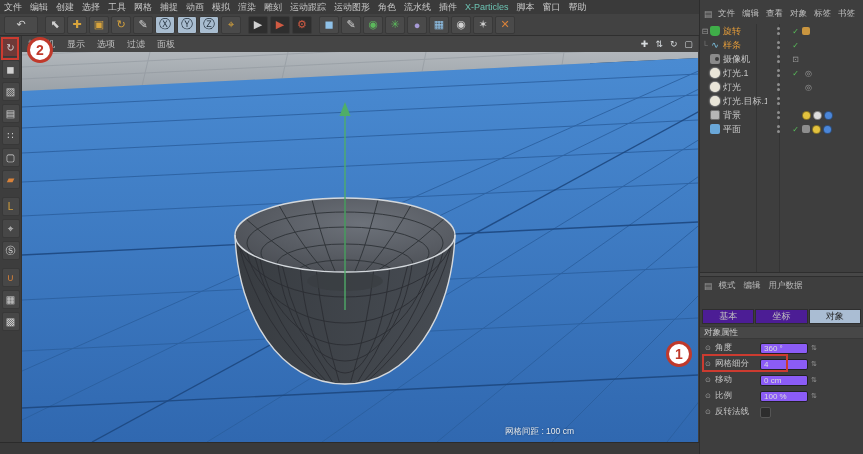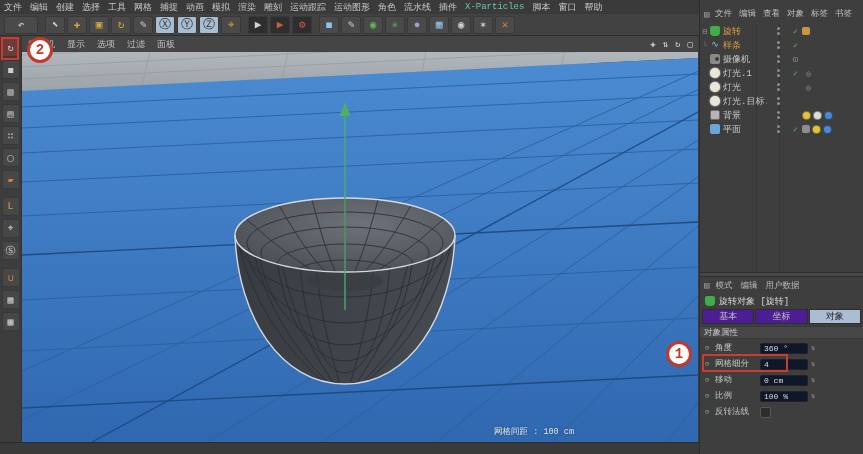--- a/index.html
+++ b/index.html
@@ -1,17 +1,17 @@
 <!DOCTYPE html>
 <html><head>
 <meta charset="utf-8">
 <style>
   html,body{margin:0;padding:0;background:#222;}
   #root{position:relative;width:863px;height:454px;overflow:hidden;
-        background:#3e3e3e;font-family:Liberation Mono, monospace;
+        background:#3e3e3e;font-family:Liberation Sans, sans-serif;
         -webkit-font-smoothing:antialiased;}
   
   .menubar{position:absolute;left:0;top:0;width:699px;height:14px;background:#3a3a3a;
            display:flex;align-items:center;border-bottom:1px solid #323232;}
   .menu-item{font-size:9px;color:#c8c8c8;padding:0 4px;white-space:nowrap;cursor:default;}
   .menu-item.teal{color:#6cc2b2;}
   
   .toolbar{position:absolute;left:0;top:14px;width:699px;height:22px;background:#424242;
            display:flex;align-items:center;border-bottom:1px solid #2f2f2f;padding-left:3px;box-sizing:border-box;}
   .tbtn{width:20px;height:18px;margin:0 1px;background:#4a4a4a;border:1px solid #393939;border-radius:2px;
@@ -80,21 +80,21 @@
   .amtab{flex:1;margin-right:1px;background:#4c1d95;border:1px solid #2e2e2e;color:#c0c0c0;
          font-size:9px;display:flex;align-items:center;justify-content:center;box-sizing:border-box;}
   .amtab.active{background:#aabdd3;color:#1d1d1d;}
   .amsection{position:absolute;left:0;top:326px;width:164px;height:13px;background:#474747;
              font-size:8.5px;color:#c6c6c6;display:flex;align-items:center;padding-left:4px;box-sizing:border-box;
              border-top:1px solid #383838;border-bottom:1px solid #383838;}
   .amrows{position:absolute;left:0;top:340px;width:164px;}
   .amrow{height:16px;display:flex;align-items:center;padding-left:5px;box-sizing:border-box;}
   .adot{width:10px;font-size:7px;color:#999;flex:none;}
   .albl{width:45px;font-size:8.5px;color:#c6c6c6;flex:none;overflow:hidden;white-space:nowrap;}
-  .abox{width:48px;height:11px;background:#0f172a;border:1px solid #222;border-radius:2px;
+  .abox{width:48px;height:11px;background:#8b5cf6;border:1px solid #222;border-radius:2px;
         display:flex;align-items:center;padding-left:3px;box-sizing:border-box;}
   .abox span{font-size:8px;color:#dcdcdc;}
   .aspin{font-size:7px;color:#909090;margin-left:3px;}
   .acheck{width:9px;height:9px;background:#2d2d2d;border:1px solid #555;border-radius:2px;}
   
   .statusbar{position:absolute;left:0;top:442px;width:699px;height:12px;background:#3a3a3a;
              border-top:1px solid #2b2b2b;}
   
   .ann{position:absolute;width:26px;height:26px;border-radius:50%;background:#fff;
        border:3px solid #c0392b;color:#c0392b;font-weight:bold;font-size:14px;
@@ -491,24 +491,20 @@
       </div>
     </div>
 
     <div class="amsplit"></div>
     <div class="ammenu">
       <span class="omicon">▤</span>
       <span class="menu-item">模式</span>
       <span class="menu-item">编辑</span>
       <span class="menu-item">用户数据</span>
     </div>
-    <div class="amtitle">
-      <span class="oi chip-lathe"></span>
-      <span class="t">旋转对象 [旋转]</span>
-    </div>
     <div class="amtabs">
       <span class="amtab">基本</span>
       <span class="amtab">坐标</span>
       <span class="amtab active">对象</span>
     </div>
     <div class="amsection">对象属性</div>
     <div class="amrows">
       <div class="amrow">
         <span class="adot">⊙</span>
         <span class="albl">角度</span>

